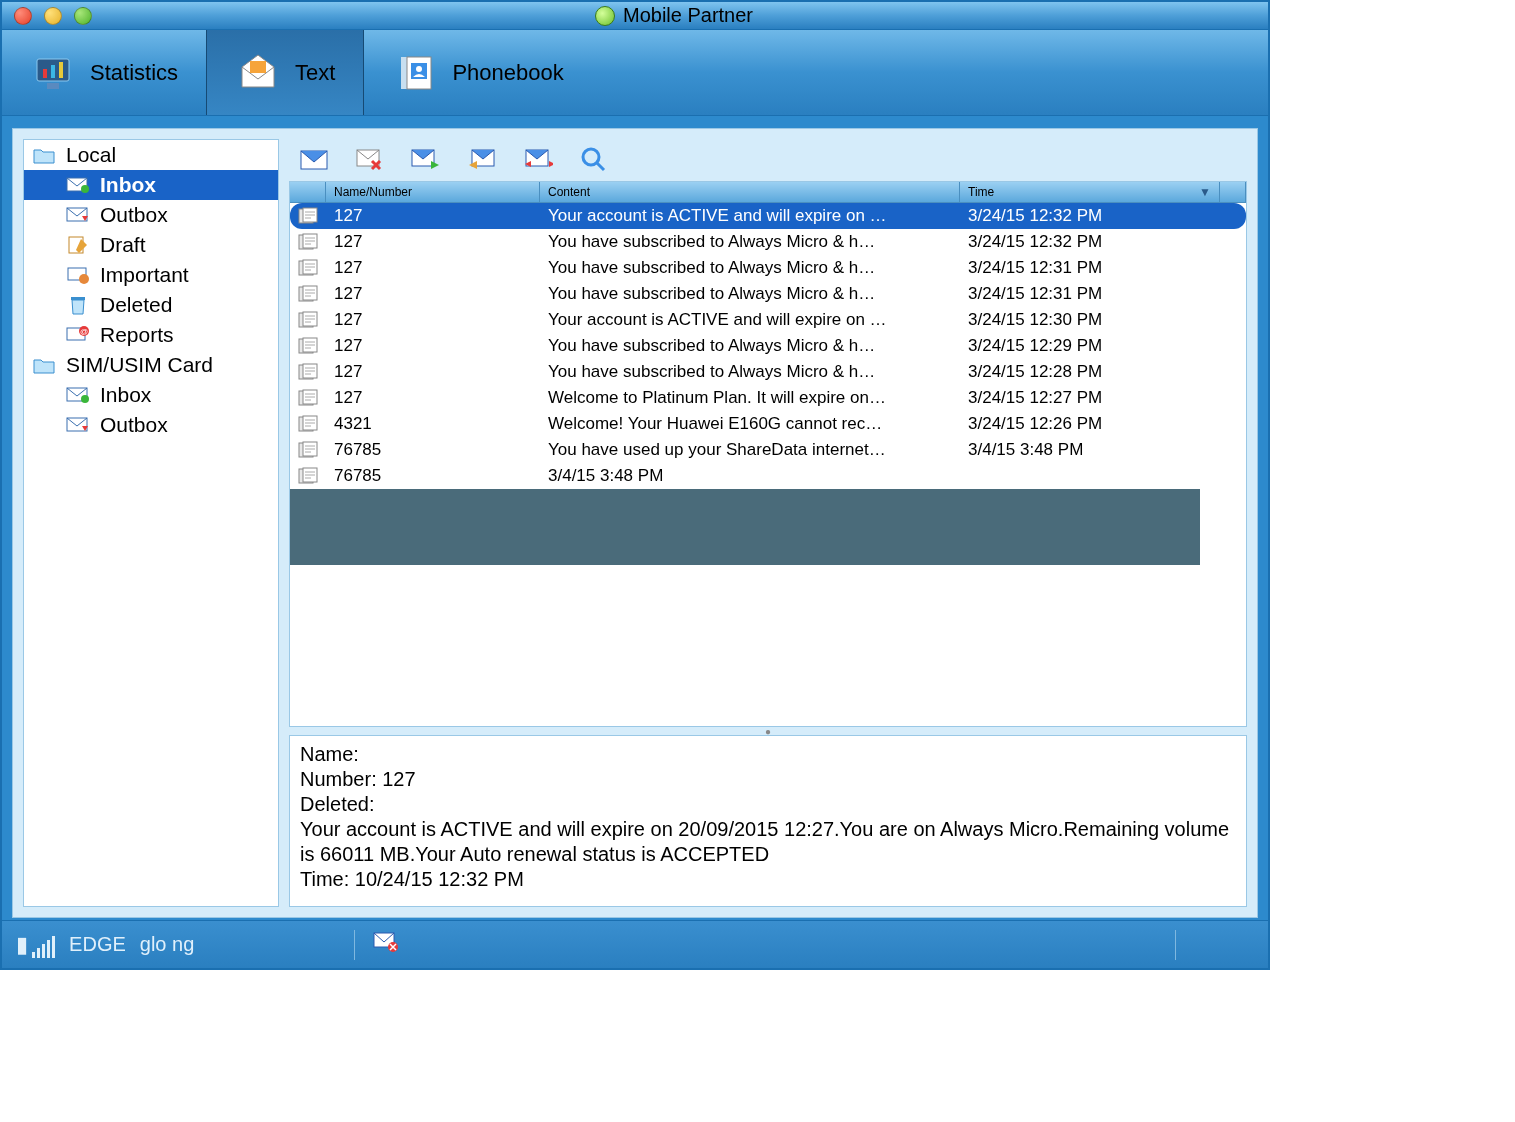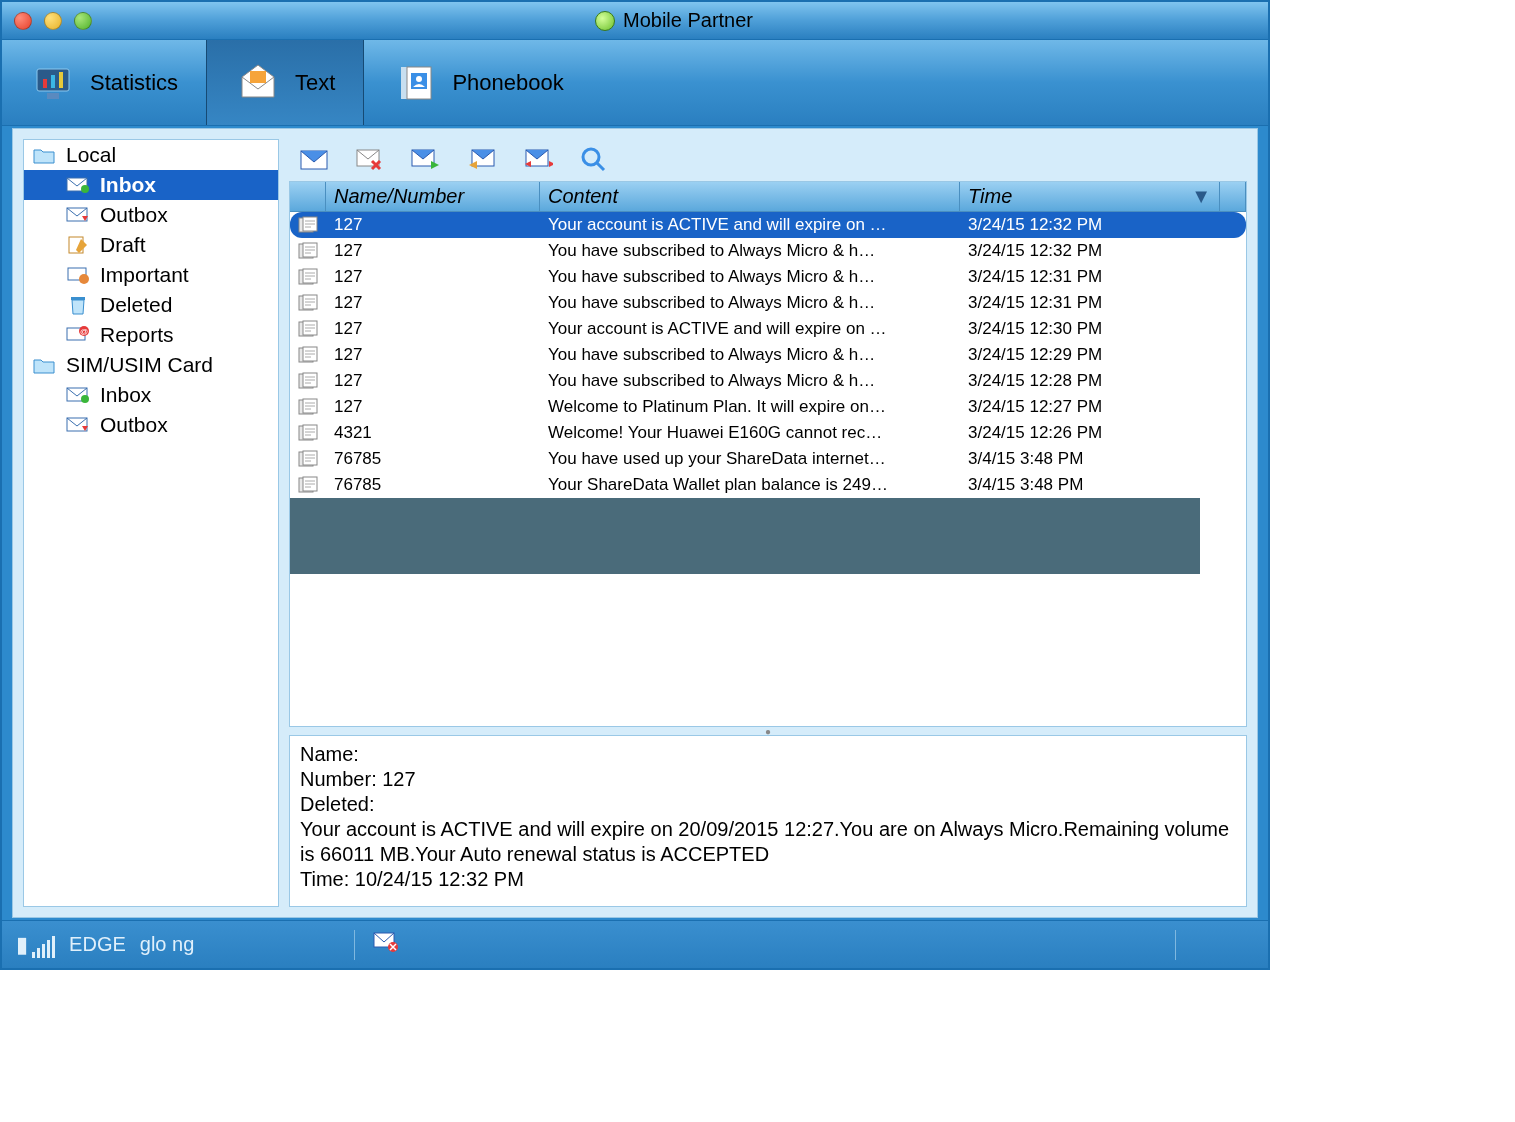--- a/index.html
+++ b/index.html
@@ -7,21 +7,21 @@
 
 .window {
   width: 1270px;
   height: 970px;
   border: 2px solid #1a6fb0;
   background: linear-gradient(to bottom, #2d8acd 0%, #2d8acd 100%);
   position: relative;
 }
 
 .titlebar {
-  height: 38px;
+  height: 28px;
   background: linear-gradient(to bottom, #7fc4ef 0%, #4e9fd8 50%, #2a7fc0 100%);
   display: flex;
   align-items: center;
   padding: 0 12px;
   border-bottom: 1px solid #1a6fb0;
 }
 .traffic-lights { display: flex; gap: 12px; align-items: center; }
 .traffic-lights .dot { width: 18px; height: 18px; border-radius: 50%; border: 1px solid rgba(0,0,0,0.3); }
 .dot.red { background: radial-gradient(circle at 30% 30%, #ff8c7a, #e6402a); }
 .dot.yellow { background: radial-gradient(circle at 30% 30%, #ffe07a, #e6b22a); }
@@ -105,23 +105,22 @@
   background: #fff;
   border: 1px solid #9ac8e6;
   display: flex;
   flex-direction: column;
   overflow: hidden;
 }
 .grid-header {
   display: flex;
   background: linear-gradient(to bottom, #9bd0f2 0%, #5ba8dc 100%);
   border-bottom: 1px solid #4a8fc0;
-  font-size: 20px;
+  font-size: 12px;
   color: #000;
-  font-style: italic;
 }
 .grid-header .col { padding: 3px 8px; border-right: 1px solid #4a8fc0; }
 .grid-body { flex: 1; overflow-y: auto; position: relative; }
 .grid-row { display: flex; font-size: 17px; color: #000; height: 26px; align-items: center; border-radius: 12px; }
 .grid-row.selected { background: #1963c7; color: #fff; }
 .grid-row .col { padding: 1px 8px; white-space: nowrap; overflow: hidden; text-overflow: ellipsis; }
 .col-icon { width: 36px; flex: 0 0 36px; display:flex; align-items:center; justify-content:center;}
 .col-name { width: 214px; flex: 0 0 214px; }
 .col-content { width: 420px; flex: 0 0 420px; }
 .col-time { flex: 1; }
@@ -492,21 +491,20 @@
             </div>
             <div class="grid-row">
               <div class="col col-icon">
                 <svg width="20" height="18" viewBox="0 0 20 18">
                   <rect x="1" y="2" width="14" height="14" fill="#e8e8e8" stroke="#888"></rect>
                   <rect x="5" y="1" width="14" height="14" fill="#fff" stroke="#888"></rect>
                   <path d="M7 5 h10 M7 8 h10 M7 11 h6" stroke="#aaa"></path>
                 </svg>
               </div>
               <div class="col col-name">76785</div>
-              <div class="col col-content">Your ShareData Wallet plan balance is 249…</div>
               <div class="col col-time">3/4/15 3:48 PM</div>
             </div>
             <div class="grid-shade" style="width: 910px;"></div>
           </div>
       </div>
 
       <div class="splitter">●</div>
 
       <div class="detail">
         <div>Name:</div>

